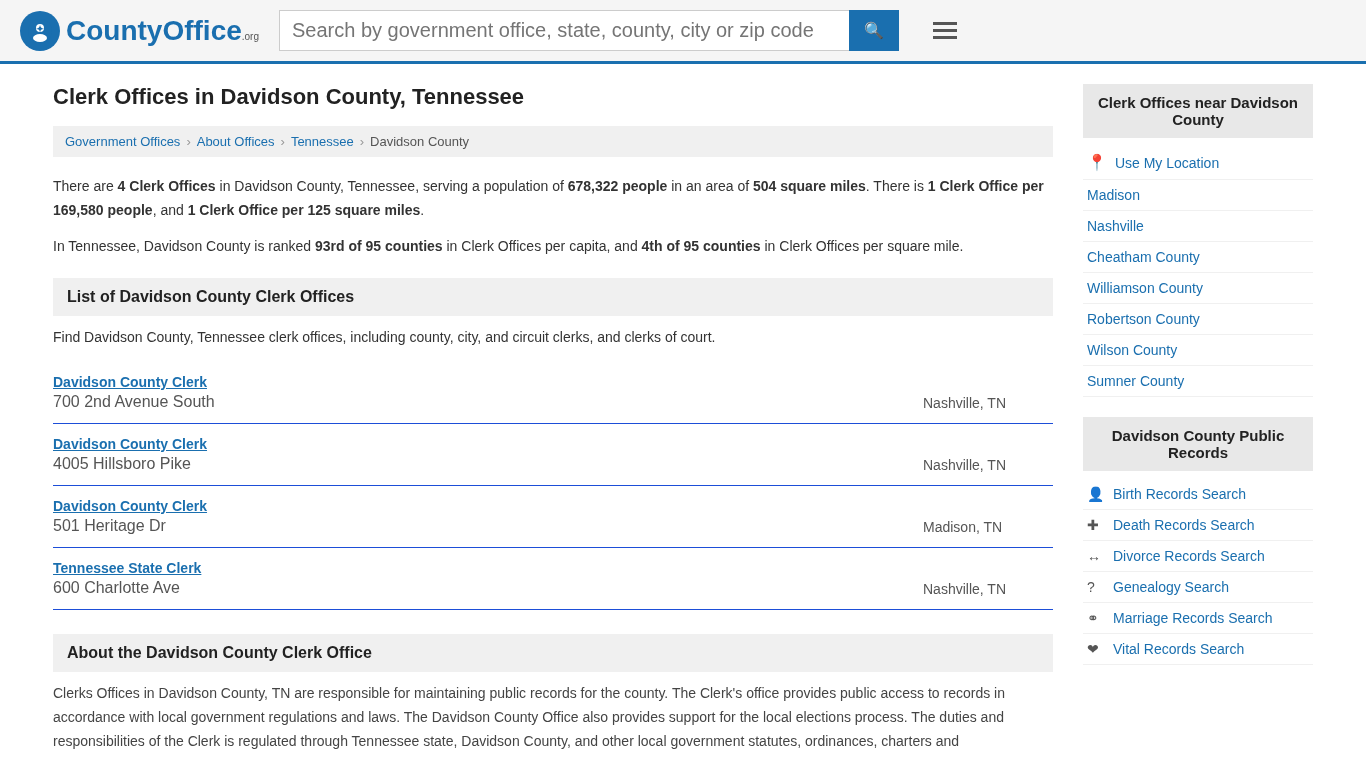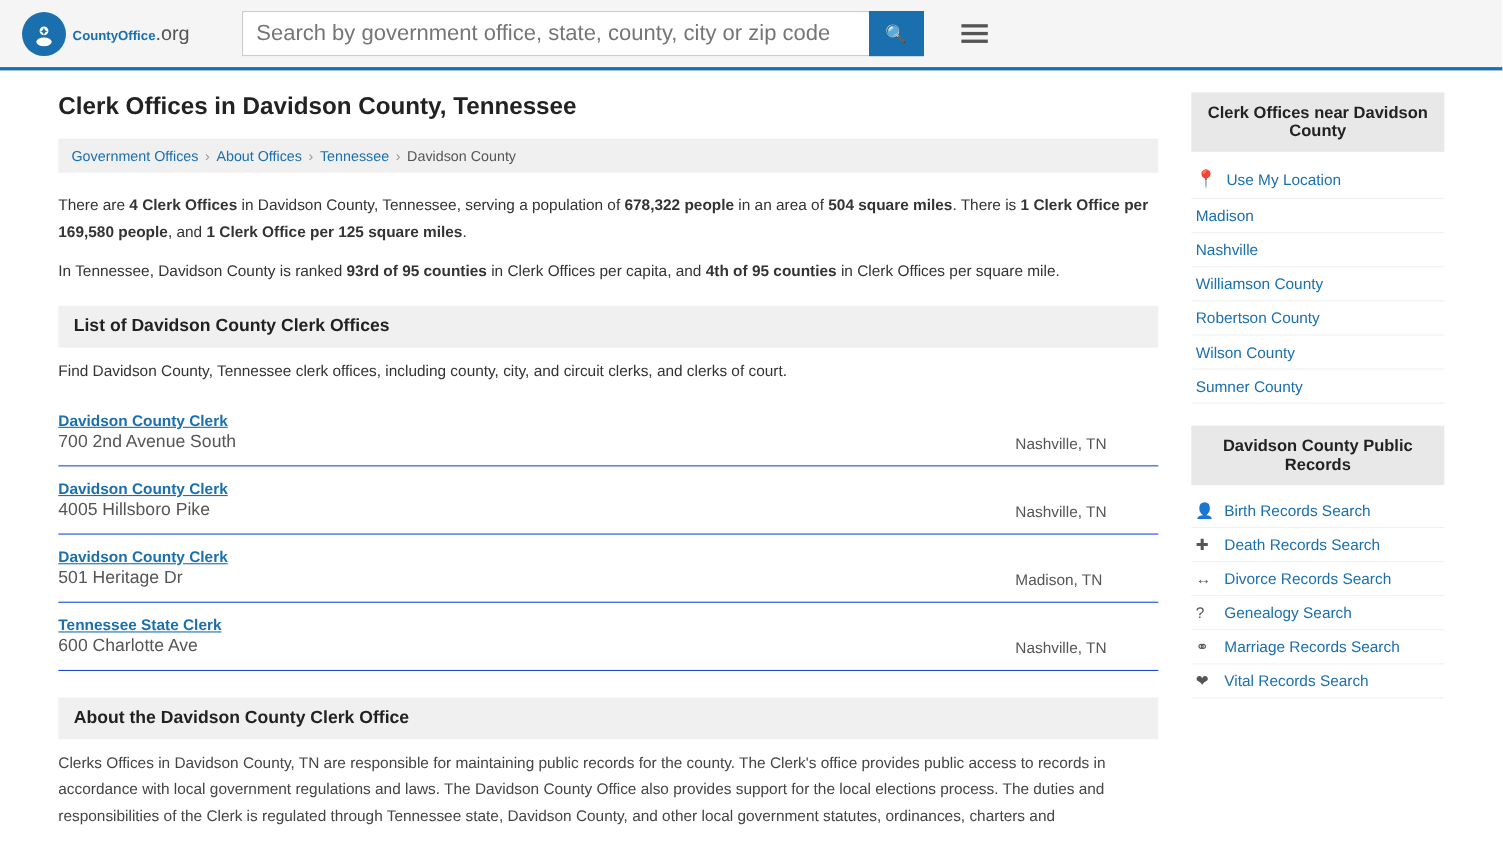--- a/index.html
+++ b/index.html
@@ -207,21 +207,21 @@
   <div class="logo-area">
     <div class="logo-circle">
       <svg width="26" height="26" viewBox="0 0 26 26">
         <circle cx="13" cy="13" r="12" fill="#1a6faf"></circle>
         <circle cx="13" cy="10" r="4" fill="white"></circle>
         <ellipse cx="13" cy="20" rx="7" ry="4" fill="white"></ellipse>
         <text x="13" y="14" text-anchor="middle" fill="#1a6faf" font-size="9" font-weight="bold">✦</text>
       </svg>
     </div>
     <div>
-      <span style="color:#1a6faf;font-weight:bold;font-size:12px">CountyOffice</span><span style="color:#555;font-size:18px">.org</span>
+      <span style="color:#1a6faf;font-weight:bold;font-size:28px">CountyOffice</span><span style="color:#555;font-size:10px">.org</span>
     </div>
   </div>
   <div class="search-area">
     <input class="search-input" type="text" placeholder="Search by government office, state, county, city or zip code" style="">
     <button class="search-btn">🔍</button>
   </div>
   <button class="menu-btn">
     <span></span>
     <span></span>
     <span></span>
@@ -291,20 +291,21 @@
   <aside class="sidebar">
     <div class="sidebar-group">
       <div class="sidebar-section-title">Clerk Offices near Davidson County</div>
       <a class="sidebar-link" href="#">
         <span class="sidebar-icon location-icon">📍</span>
         <span>Use My Location</span>
       </a>
       <div id="nearby-links-container">
           <a class="sidebar-link" href="#">Madison</a>
           <a class="sidebar-link" href="#">Nashville</a>
+          <a class="sidebar-link" href="#">Cheatham County</a>
           <a class="sidebar-link" href="#">Williamson County</a>
           <a class="sidebar-link" href="#">Robertson County</a>
           <a class="sidebar-link" href="#">Wilson County</a>
           <a class="sidebar-link" href="#">Sumner County</a>
         </div>
     </div>
 
     <div class="sidebar-group">
       <div class="sidebar-section-title">Davidson County Public Records</div>
       <div id="public-records-container">

